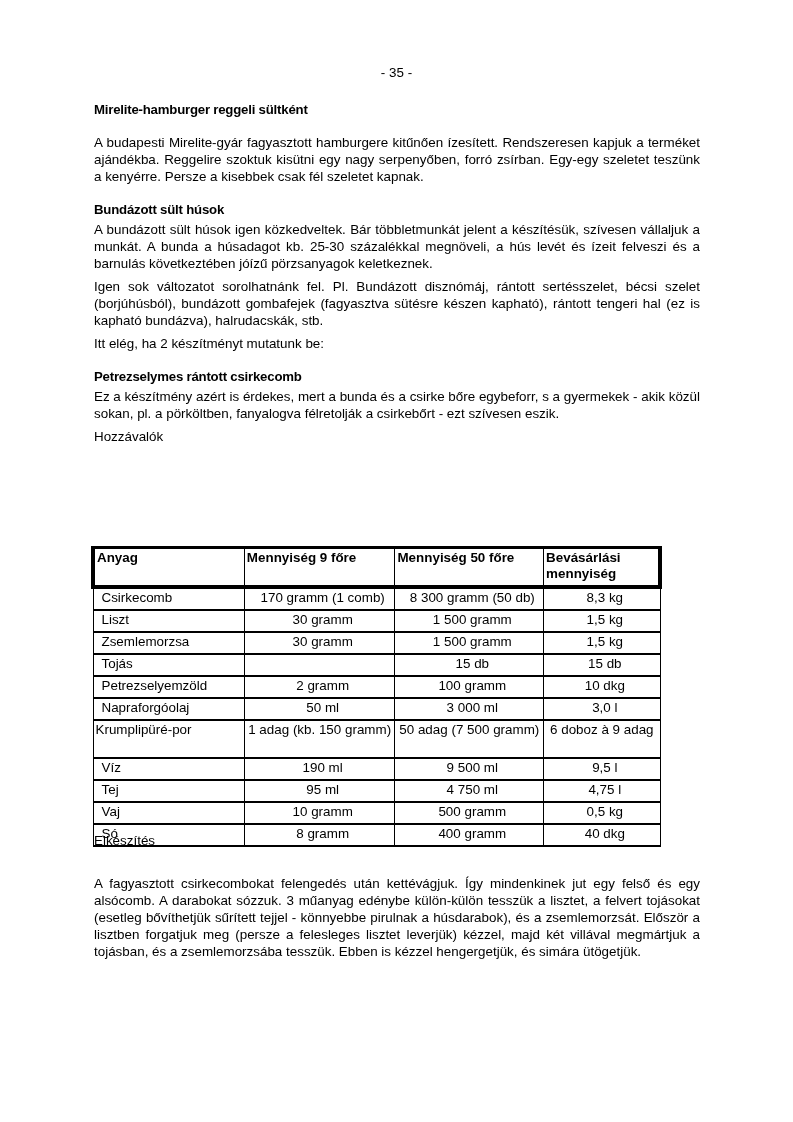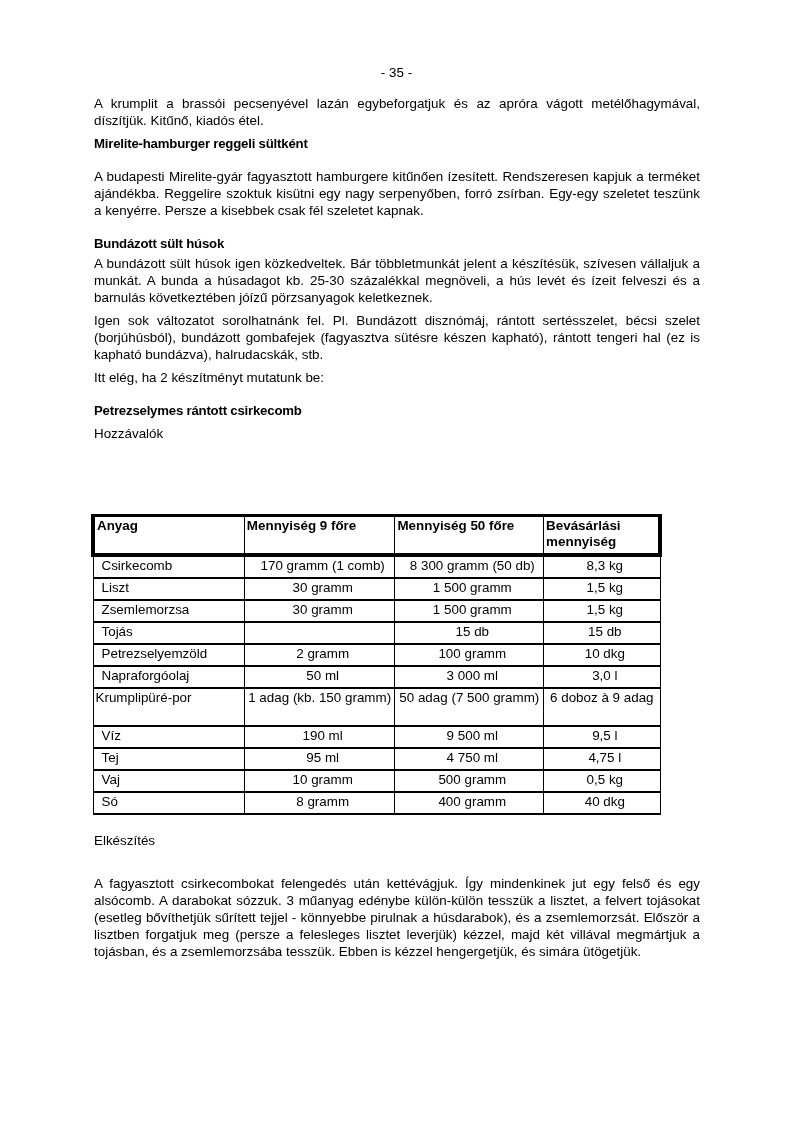--- a/index.html
+++ b/index.html
@@ -9,21 +9,21 @@
       color: #000; font-size: 13.4px; line-height: 17px;
     }
     .page-number { position: absolute; top: 64px; left: 0; width: 793px; text-align: center; font-size: 13.4px; }
     .content { position: absolute; left: 94px; top: 95px; width: 606px; }
     p { margin: 0; text-align: justify; }
     .lastline-left { text-align-last: left; }
     h3 { margin: 0; font-size: 13.2px; font-weight: bold; line-height: 17px; letter-spacing: -0.2px; } .gap6 { margin-top: 6px; } .gap8 { margin-top: 3px; } .gap14 { margin-top: 26px; }
     .gap16 { margin-top: 16px; }
 
     table.ingredients {
-      position: absolute; left: 91px; top: 514px;
+      position: absolute; left: 91px; top: 546px;
       border-collapse: collapse; width: 571px; font-size: 13.4px; line-height: 16px;
     }
     table.ingredients td, table.ingredients th {
       padding: 1px 2px 1px 2px; vertical-align: top;
       border-left: 1px solid #000; border-right: 1px solid #000;
       border-top: 2px solid #000; border-bottom: 2px solid #000;
     }
     table.ingredients th { text-align: left; font-weight: bold; height: 34px; border-top: 3px solid #000; border-bottom: 4px solid #000; }
     table.ingredients th:first-child { border-left: 4px solid #000; }
     table.ingredients th:last-child { border-right: 4px solid #000; }
@@ -33,31 +33,31 @@
     col.c1 { width: 152px; } col.c2 { width: 152px; } col.c3 { width: 150px; } col.c4 { width: 117px; }
 
     .after-table { position: absolute; left: 94px; top: 832px; width: 606px; }
   </style>
 </head>
 <body>
 
 <div class="page-number">- 35 -</div>
 
 <div class="content">
-  <p class="lastline-left">A krumplit a brassói pecsenyével lazán egybeforgatjuk és az apróra vágott metélőhagymával, díszítjük. Kitűnő, kiadós étel.</p>
 
   <h3 class="gap6">Mirelite-hamburger reggeli sültként</h3>
   <p class="gap16 lastline-left">A budapesti Mirelite-gyár fagyasztott hamburgere kitűnően ízesített. Rendszeresen kapjuk a terméket ajándékba. Reggelire szoktuk kisütni egy nagy serpenyőben, forró zsírban. Egy-egy szeletet teszünk a kenyérre. Persze a kisebbek csak fél szeletet kapnak.</p>
 
   <h3 class="gap16">Bundázott sült húsok</h3>
   <p class="gap8 lastline-left">A bundázott sült húsok igen közkedveltek. Bár többletmunkát jelent a készítésük, szívesen vállaljuk a munkát. A bunda a húsadagot kb. 25-30 százalékkal megnöveli, a hús levét és ízeit felveszi és a barnulás következtében jóízű pörzsanyagok keletkeznek.</p>
   <p class="gap6 lastline-left">Igen sok változatot sorolhatnánk fel. Pl. Bundázott disznómáj, rántott sertésszelet, bécsi szelet (borjúhúsból), bundázott gombafejek (fagyasztva sütésre készen kapható), rántott tengeri hal (ez is kapható bundázva), halrudacskák, stb.</p>
   <p class="gap6 lastline-left">Itt elég, ha 2 készítményt mutatunk be:</p>
 
   <h3 class="gap16">Petrezselymes rántott csirkecomb</h3>
+  <p class="gap8 lastline-left">Ez a készítmény azért is érdekes, mert a bunda és a csirke bőre egybeforr, s a gyermekek - akik közül sokan, pl. a pörköltben, fanyalogva félretolják a csirkebőrt - ezt szívesen eszik.</p>
   <p class="gap6">Hozzávalók</p>
 </div>
 
 <table class="ingredients">
   <colgroup>
       <col class="c1">
       <col class="c2">
       <col class="c3">
       <col class="c4">
     </colgroup>

